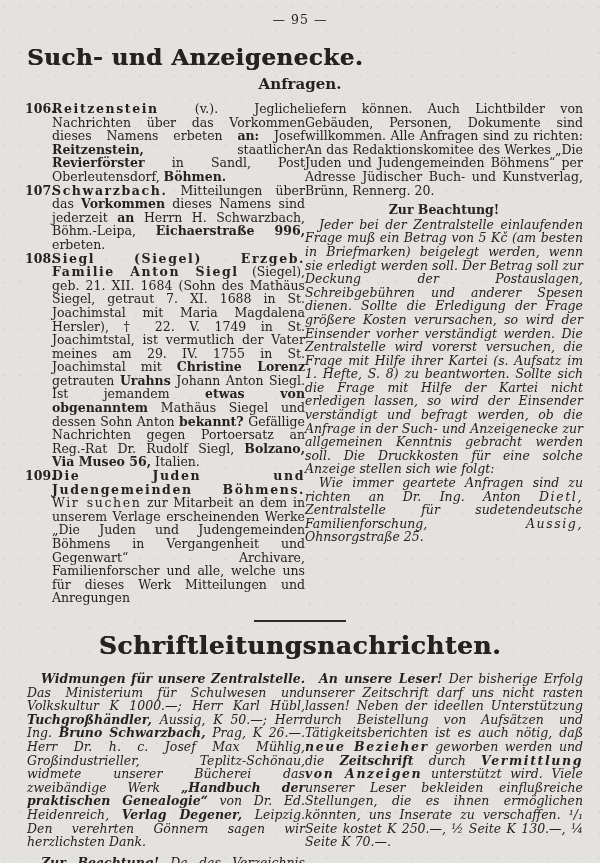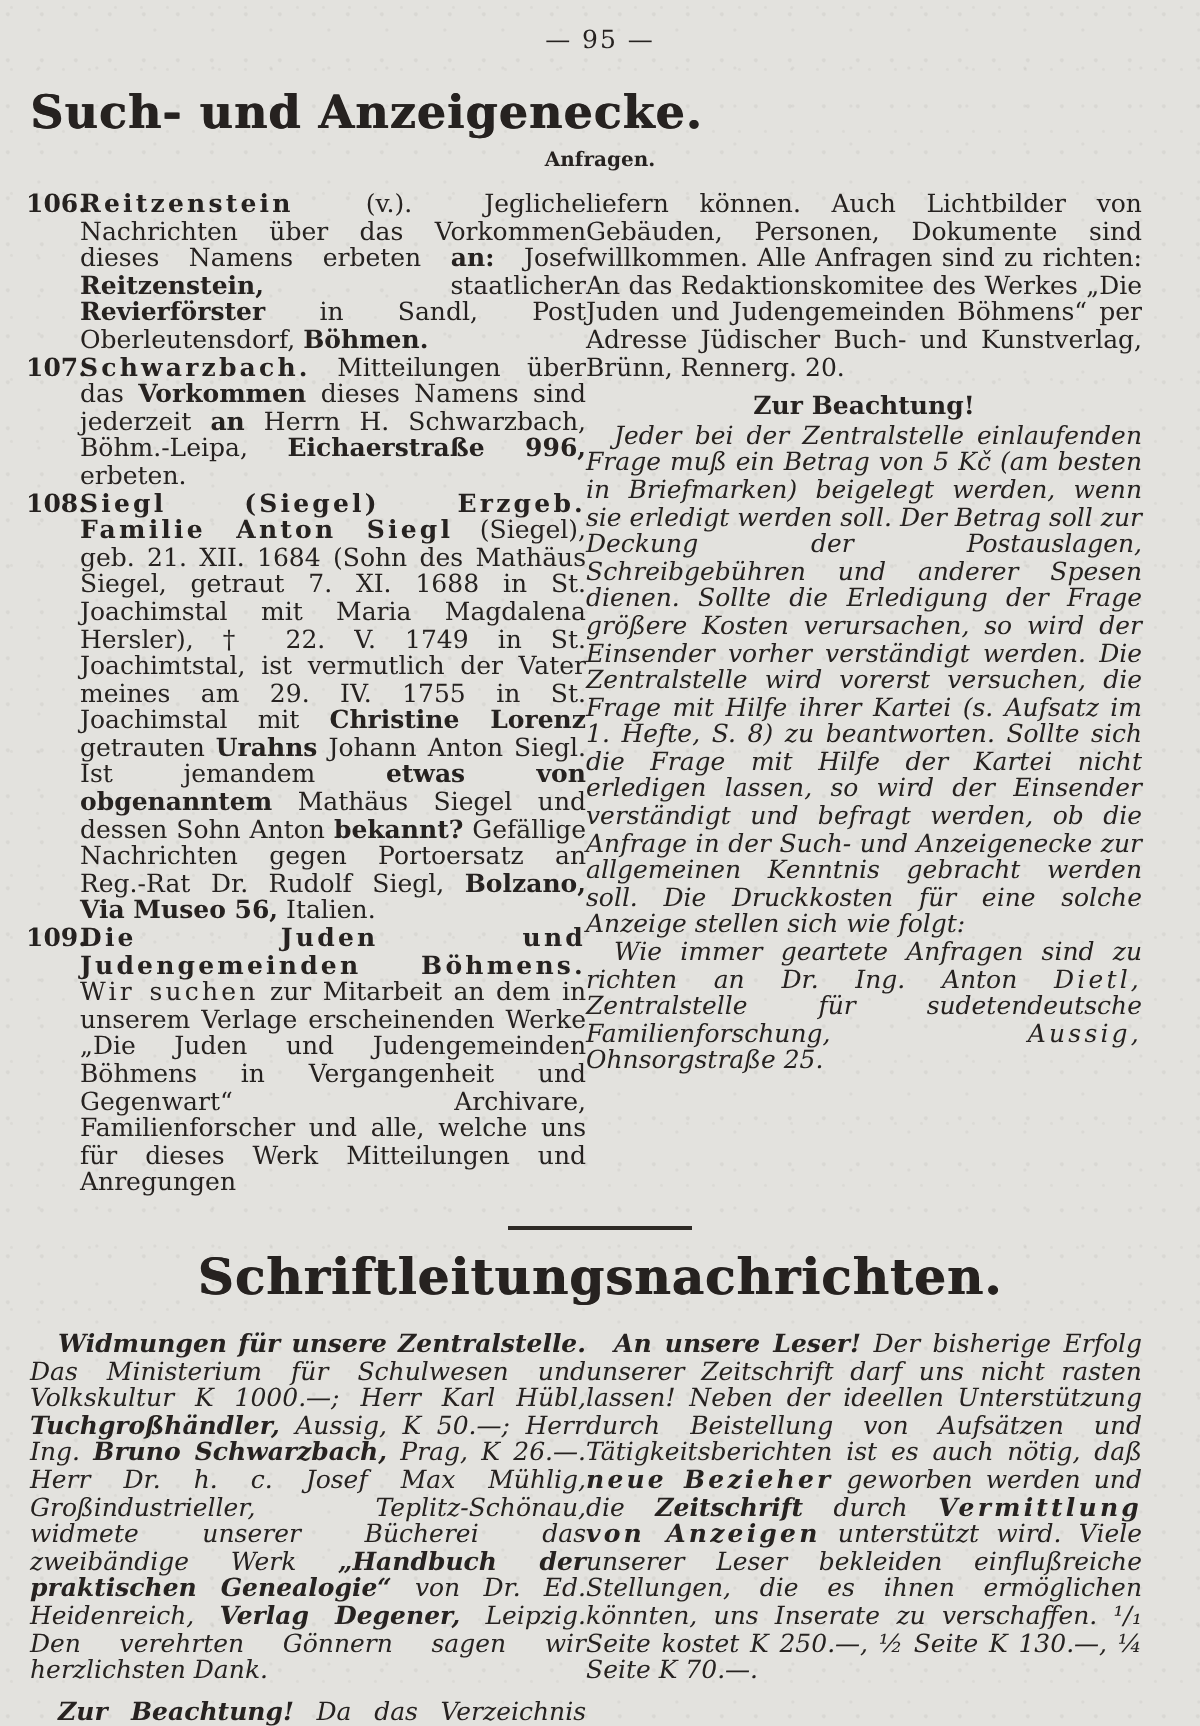--- a/index.html
+++ b/index.html
@@ -1,38 +1,38 @@
 <!DOCTYPE html>
 <html lang="de"><head>
 <meta charset="utf-8">
 <style>
   html,body{margin:0;padding:0;}
   body{background:#b9b8b4;}
   .page{
     width:600px;height:863px;margin:0 auto;box-sizing:border-box;
-    padding:12px 15px 0;position:relative;overflow:hidden;
+    padding:12px 27px 0;position:relative;overflow:hidden;
     color:#262220;
     background-color:#e3e2de;
     background-image:
       radial-gradient(circle at 23% 31%, rgba(45,38,30,.06) .6px, transparent 1.3px),
       radial-gradient(circle at 67% 79%, rgba(45,38,30,.05) .5px, transparent 1.1px),
       radial-gradient(circle at 44% 12%, rgba(45,38,30,.045) .5px, transparent 1px);
     background-size:17px 23px,29px 19px,13px 31px;
     font-family:"DejaVu Serif", serif;
   }
   .pagenum{text-align:center;font-size:12.5px;letter-spacing:1px;margin:0;}
   .sec1-title{
     text-align:left;font-size:23px;font-weight:700;margin:16px 0 5px;
     letter-spacing:.5px;text-shadow:.4px 0 0 currentColor;
   }
   .sec2-title{
     text-align:center;font-size:25px;font-weight:700;margin:2px 0 12px;
     letter-spacing:.5px;text-shadow:.4px 0 0 currentColor;
   }
-  .subhead{text-align:center;font-size:10px;font-weight:700;margin:0 0 9px;}
+  .subhead{text-align:center;font-size:15px;font-weight:700;margin:0 0 9px;}
   .cols{display:flex;text-align:justify;font-size:12.5px;line-height:13.6px;}
   .cols-1{min-height:424px;}
   .cols-2{min-height:190px;}
   .col{width:278px;flex:0 0 278px;}
   .entry{position:relative;padding-left:25px;}
   .entry-num{position:absolute;left:-2px;top:0;font-weight:700;}
   .para{margin:0;}
   .indent{text-indent:14px;font-style:italic;}
   .colhead{text-align:center;font-size:12.5px;font-weight:700;margin:6px 0 1px;}
   .seg-b{font-weight:700;}

